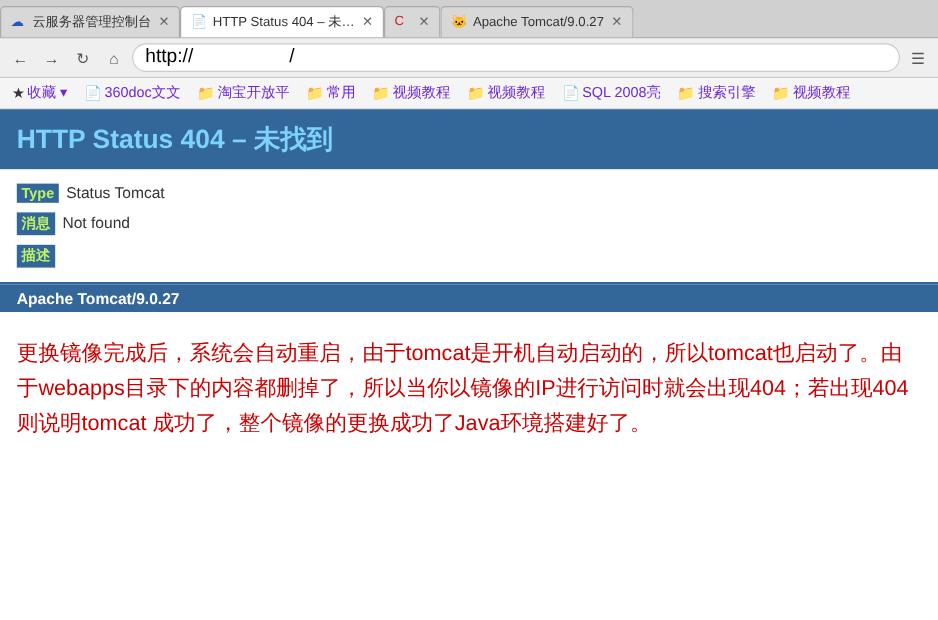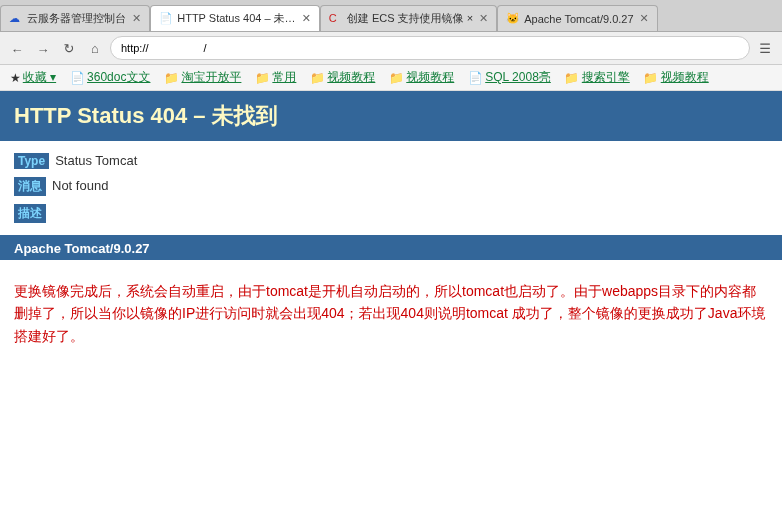--- a/index.html
+++ b/index.html
@@ -74,21 +74,21 @@
       cursor: pointer;
       font-size: 13px;
       color: #555;
     }
     .address-input {
       flex: 1;
       height: 24px;
       border: 1px solid #ccc;
       border-radius: 12px;
       padding: 0 10px;
-      font-size: 11px;
+      font-size: 16px;
       background: #fff;
       outline: none;
     }
 
     
     .bookmarks-bar {
       display: flex;
       align-items: center;
       padding: 2px 6px;
       background: #f5f5f5;
@@ -101,32 +101,32 @@
       display: flex;
       align-items: center;
       gap: 2px;
       padding: 2px 4px;
       cursor: pointer;
       border-radius: 3px;
       white-space: nowrap;
       color: #333;
     }
     .bookmark-icon { font-size: 12px; }
-    .bookmarks-label { color: #15803d; font-size: 12px; text-decoration: underline; }
+    .bookmarks-label { color: #6d28d9; font-size: 12px; }
 
     
     .page-content {
       background: #fff;
       min-height: 350px;
     }
 
     
     .http-header {
       background: #336699;
-      color: #fef9c3;
+      color: #7dd3fc;
       padding: 10px 14px;
       font-size: 22px;
       font-weight: bold;
     }
 
     .http-body {
       padding: 8px 14px;
       border-bottom: 2px solid #336699;
     }
 
@@ -134,42 +134,42 @@
       display: flex;
       align-items: baseline;
       padding: 4px 0;
       font-size: 13px;
       color: #333;
     }
 
     .http-label {
       font-weight: bold;
       background: #336699;
-      color: #7dd3fc;
+      color: #bef264;
       padding: 1px 4px;
       margin-right: 6px;
       font-size: 12px;
       flex-shrink: 0;
     }
 
     .http-footer {
       background: #336699;
       color: #fff;
       padding: 4px 14px;
       font-size: 13px;
       font-weight: bold;
     }
 
     
     .annotation-area {
       padding: 20px 14px 14px 14px;
     }
     .annotation-text {
       color: #cc0000;
-      font-size: 14px;
+      font-size: 18px;
       line-height: 1.6;
       font-weight: normal;
     }
   </style>
 </head>
 <body>
 
 <div class="browser-chrome">
 
   <div class="tab-bar">
@@ -178,21 +178,20 @@
       <span class="tab-label">云服务器管理控制台</span>
       <span class="tab-close">✕</span>
     </div>
     <div class="tab active">
       <span class="tab-icon" style="color:#888;">📄</span>
       <span class="tab-label">HTTP Status 404 – 未…</span>
       <span class="tab-close">✕</span>
     </div>
     <div class="tab">
       <span class="tab-icon" style="color:#cc2222;">C</span>
-      <span class="tab-label">创建 ECS 支持使用镜像 ×</span>
       <span class="tab-close">✕</span>
     </div>
     <div class="tab">
       <span class="tab-icon" style="color:#cc6600;">🐱</span>
       <span class="tab-label">Apache Tomcat/9.0.27</span>
       <span class="tab-close">✕</span>
     </div>
   </div>
 
   <div class="address-bar-row">

